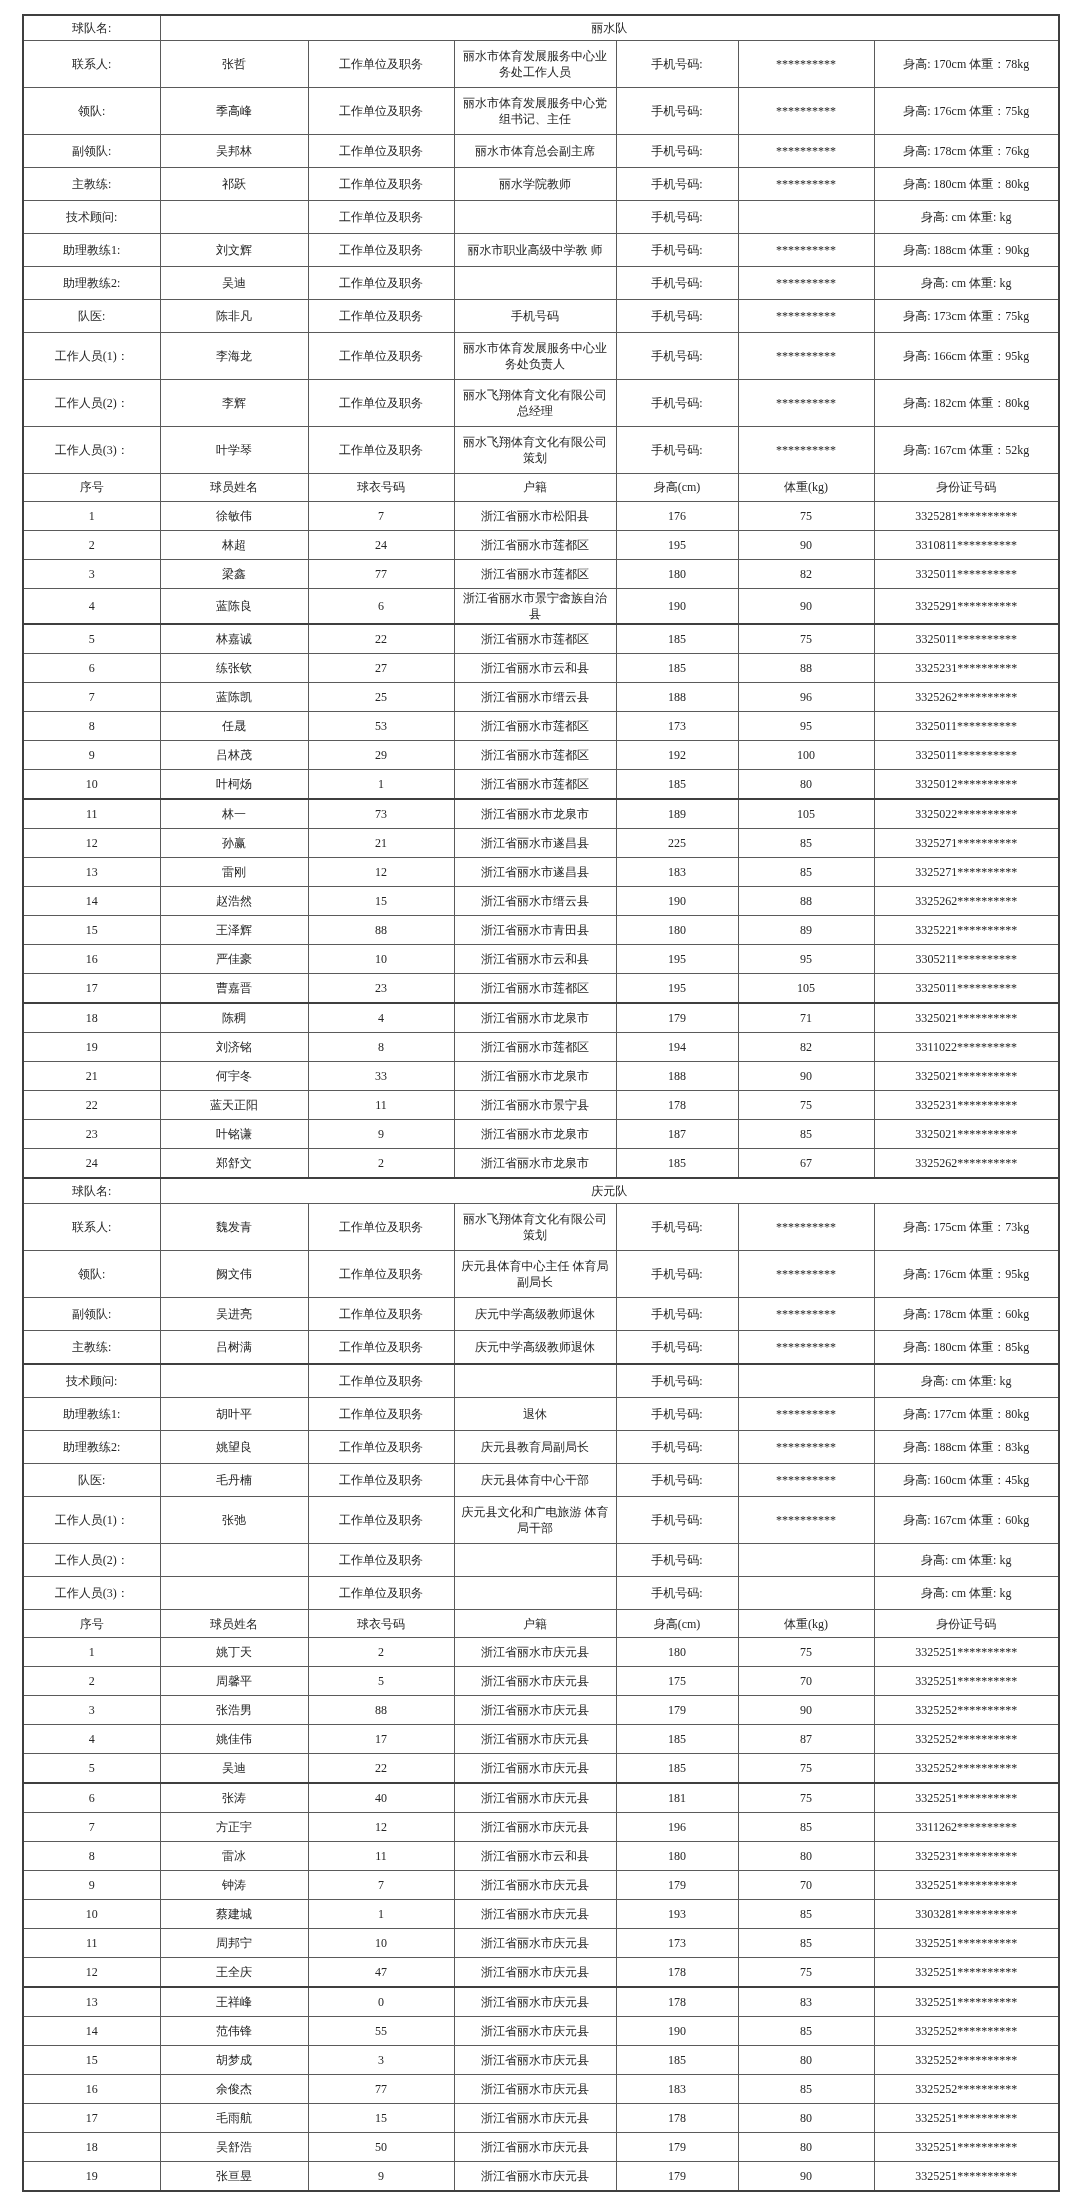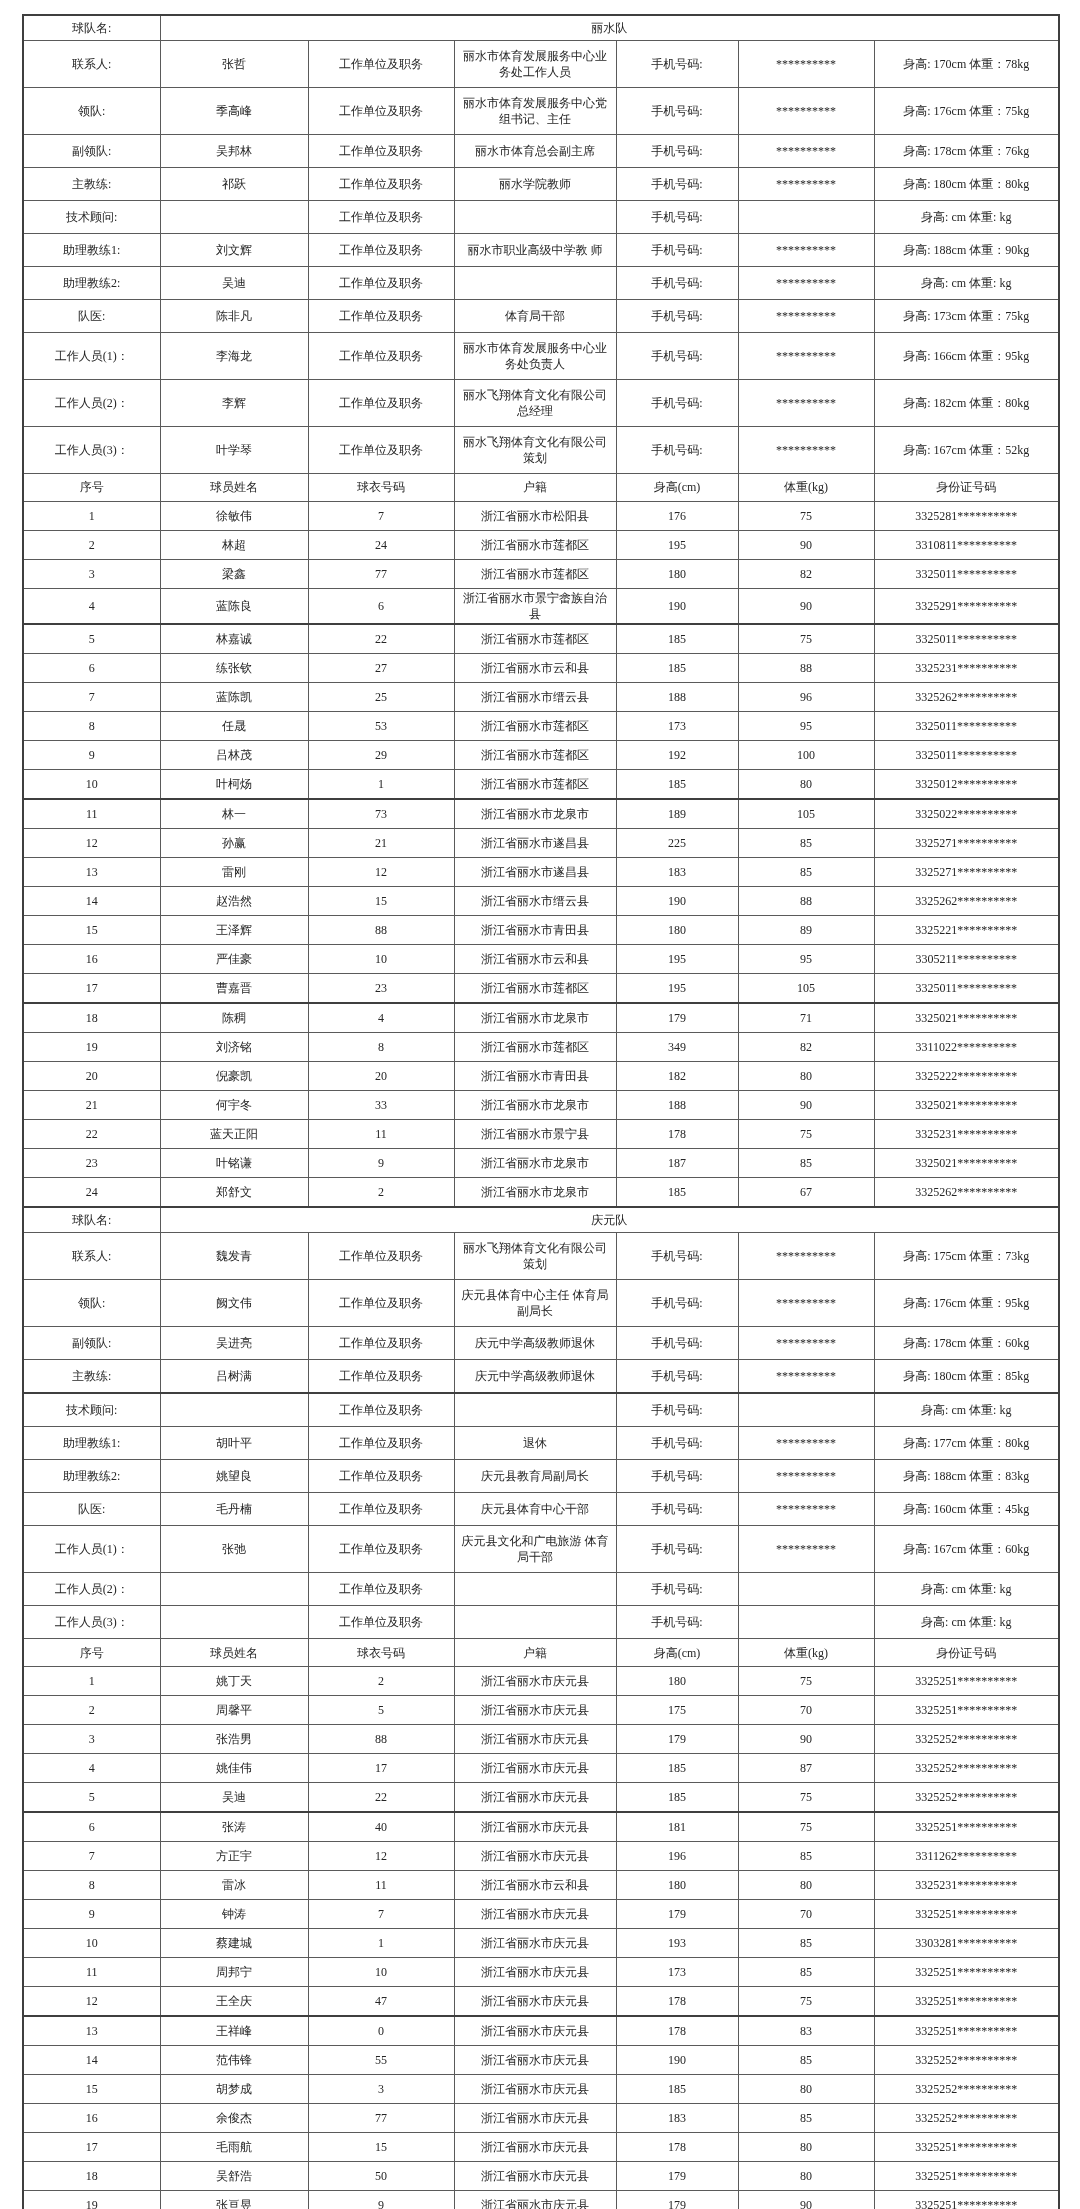--- a/index.html
+++ b/index.html
@@ -114,21 +114,21 @@
           <td>工作单位及职务</td>
           <td></td>
           <td>手机号码:</td>
           <td>**********</td>
           <td>身高: cm 体重: kg</td>
         </tr>
         <tr class="staff-row">
           <td>队医:</td>
           <td>陈非凡</td>
           <td>工作单位及职务</td>
-          <td>体育局干部</td>
+          <td>手机号码</td>
           <td>手机号码:</td>
           <td>**********</td>
           <td>身高: 173cm 体重：75kg</td>
         </tr>
         <tr class="staff-row tall">
           <td>工作人员(1)：</td>
           <td>李海龙</td>
           <td>工作单位及职务</td>
           <td>丽水市体育发展服务中心业务处负责人</td>
           <td>手机号码:</td>
@@ -322,32 +322,23 @@
           <td>浙江省丽水市龙泉市</td>
           <td>179</td>
           <td>71</td>
           <td>3325021**********</td>
         </tr>
         <tr class="player-row">
           <td>19</td>
           <td>刘济铭</td>
           <td>8</td>
           <td>浙江省丽水市莲都区</td>
-          <td>349</td>
+          <td>194</td>
           <td>82</td>
           <td>3311022**********</td>
-        </tr>
-        <tr class="player-row">
-          <td>20</td>
-          <td>倪豪凯</td>
-          <td>20</td>
-          <td>浙江省丽水市青田县</td>
-          <td>182</td>
-          <td>80</td>
-          <td>3325222**********</td>
         </tr>
         <tr class="player-row">
           <td>21</td>
           <td>何宇冬</td>
           <td>33</td>
           <td>浙江省丽水市龙泉市</td>
           <td>188</td>
           <td>90</td>
           <td>3325021**********</td>
         </tr>

